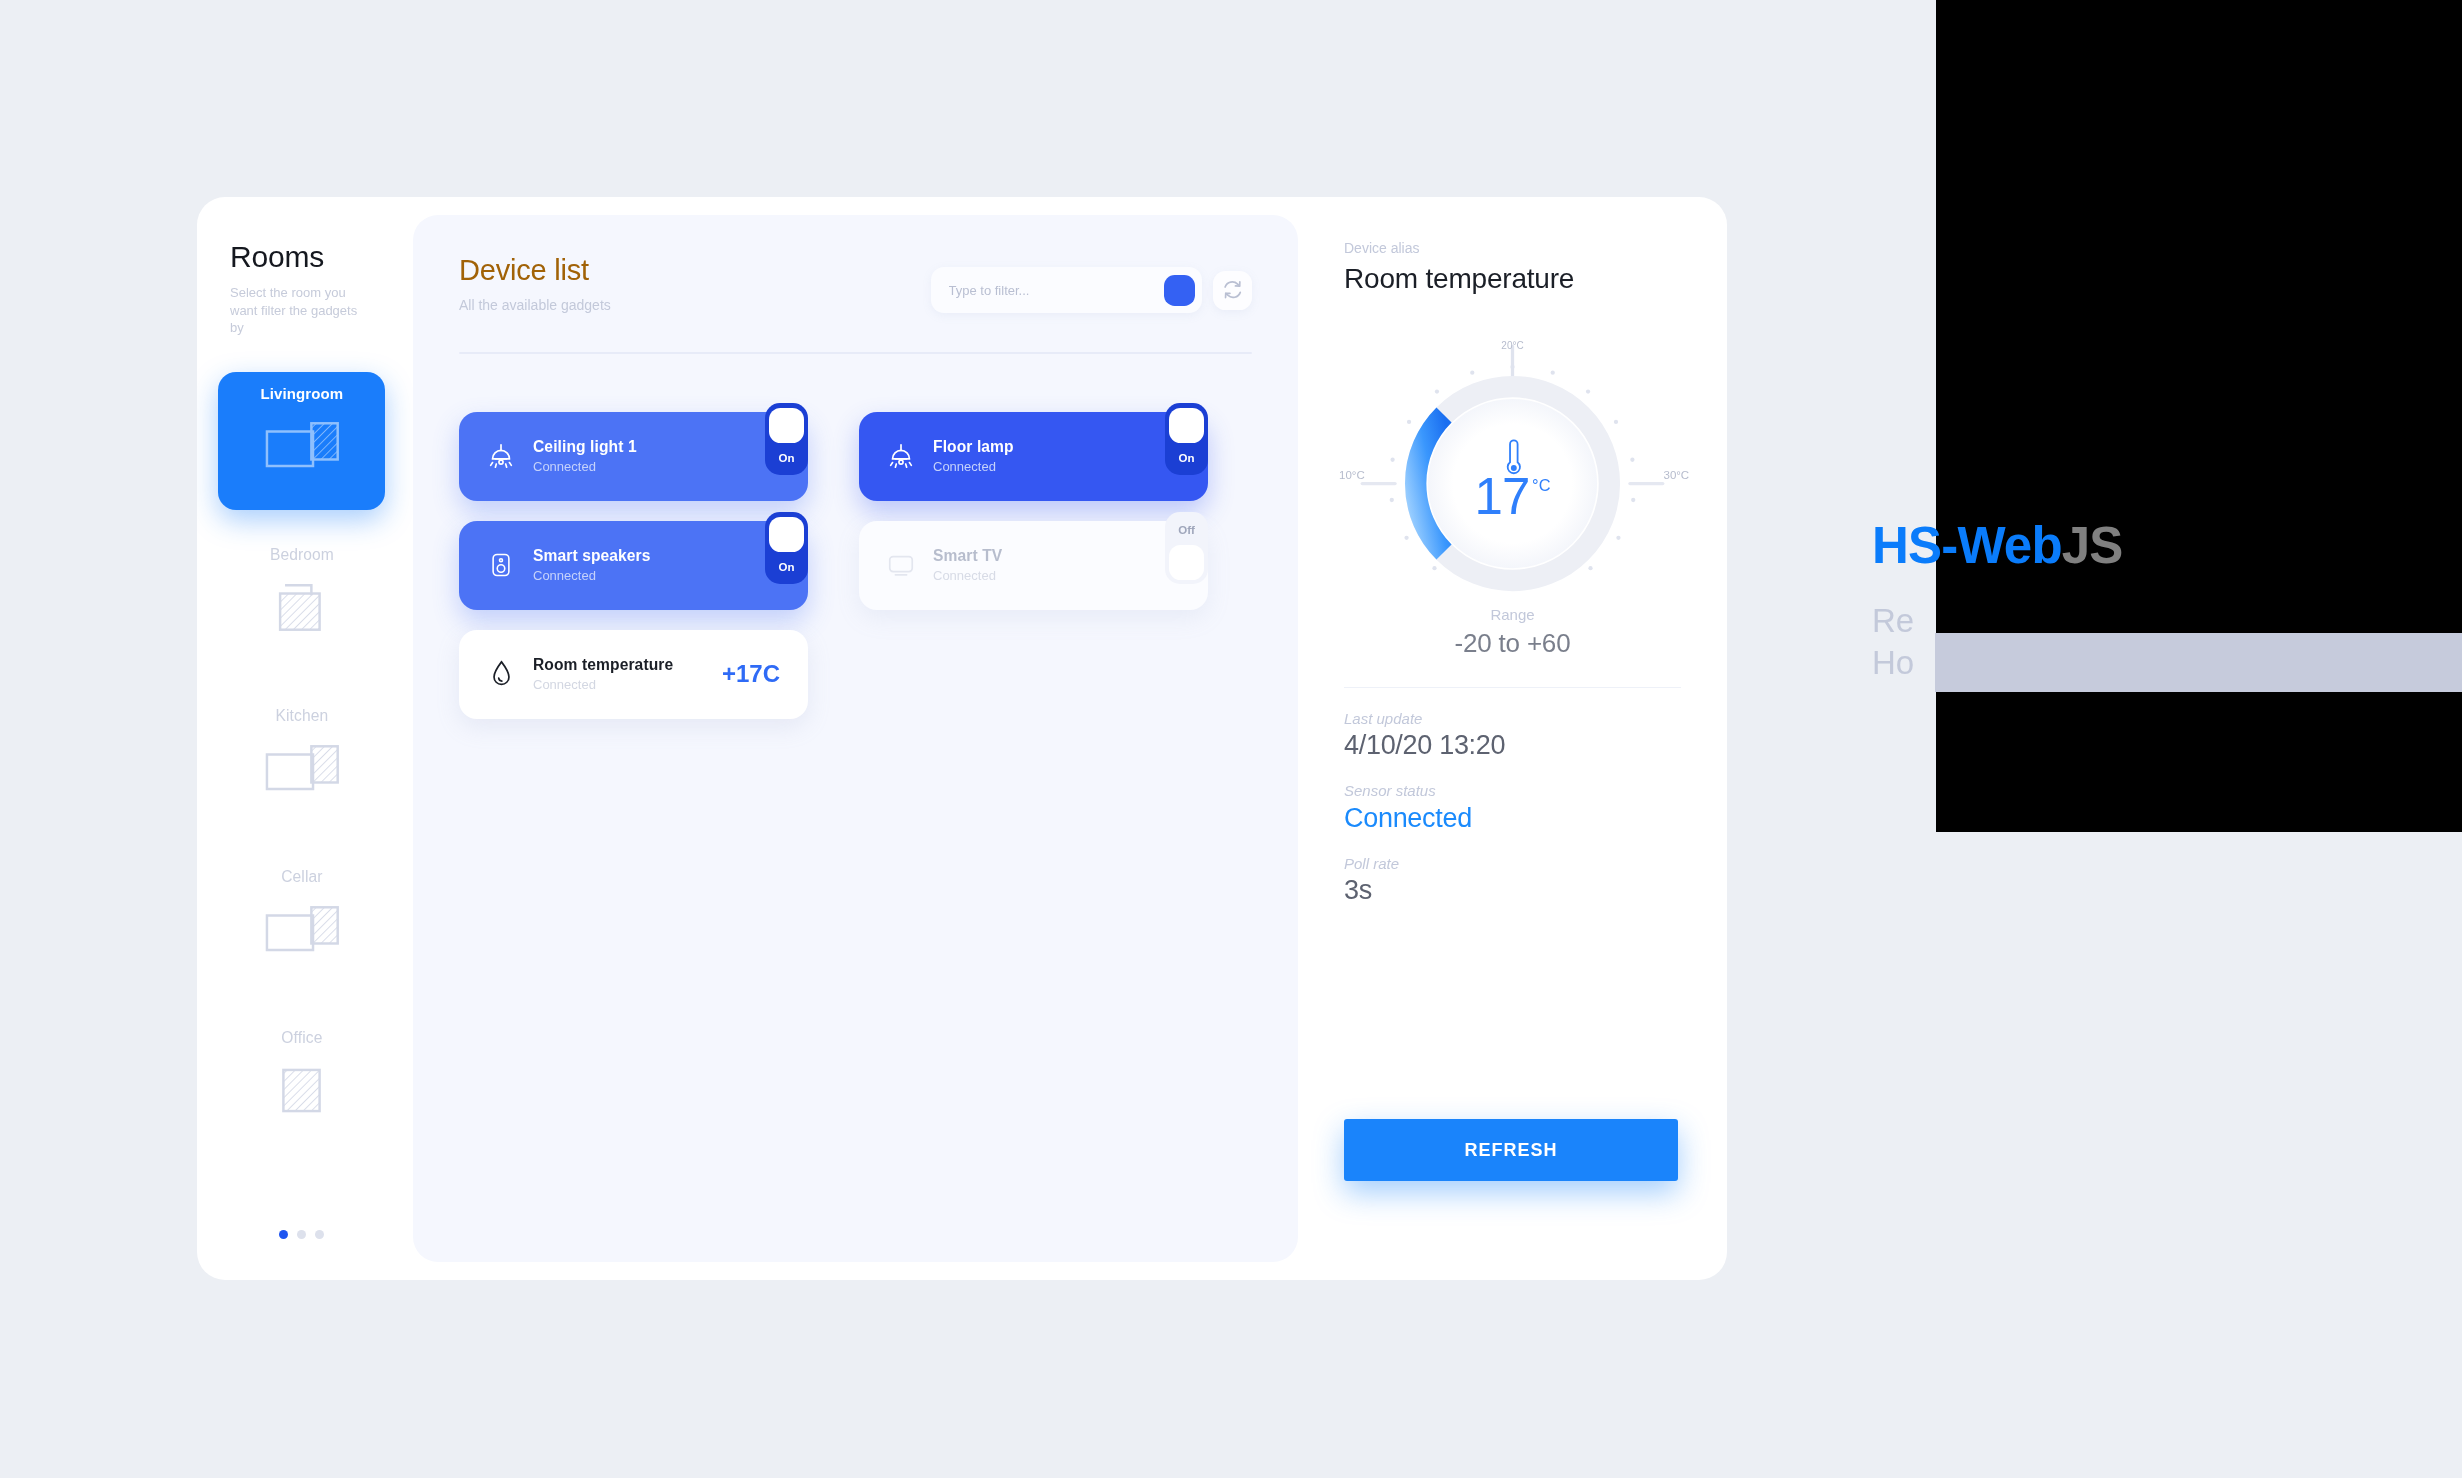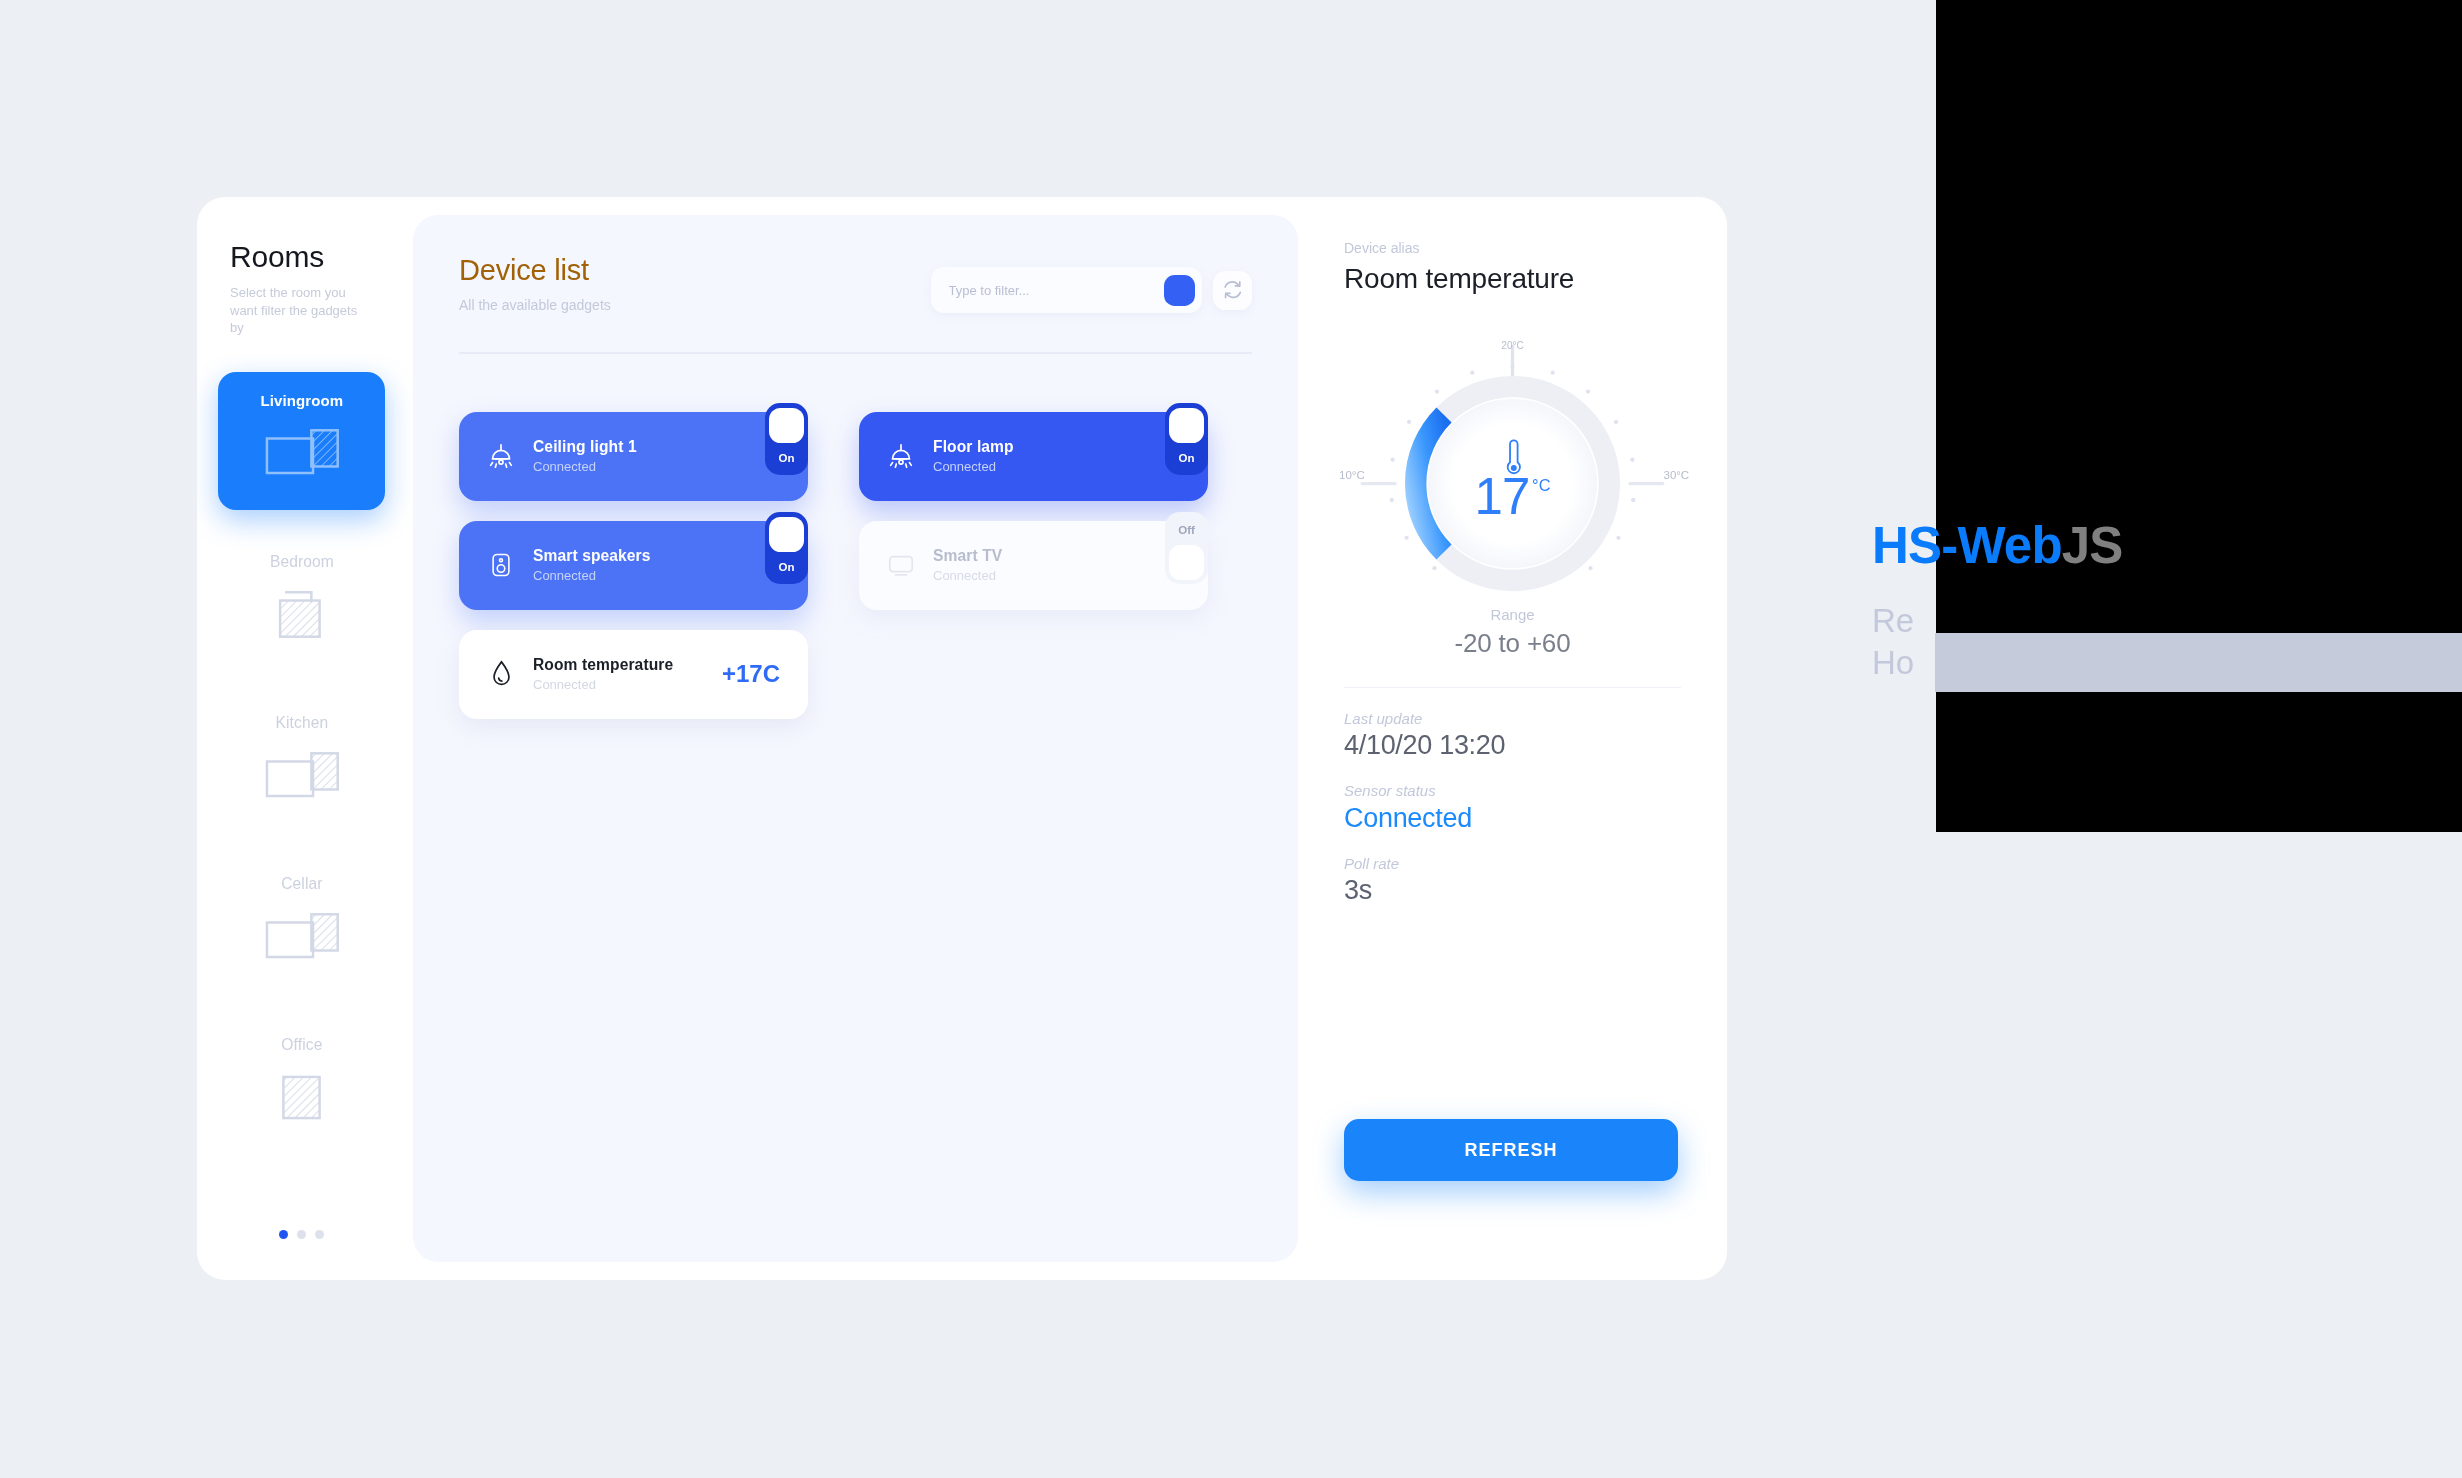--- a/index.html
+++ b/index.html
@@ -43,21 +43,21 @@
     width: 177px;
   }
   .rooms-list { margin-top: 35px; }
   .room {
     width: 167px;
     height: 138px;
     margin: 0 0 23px 21.4px;
     border-radius: 18px;
     display: flex; flex-direction: column;
     align-items: center;
-    padding-top: 20px;
+    padding-top: 13px;
     position: relative;
   }
   .room.active {
     background: #1a7dfb;
     box-shadow: 0 10px 28px rgba(26,125,251,0.38);
   }
   .room-label {
     font-size: 15px; font-weight: 700; letter-spacing: 0.1px;
   }
   .room.active .room-label { color: #ffffff; }
@@ -192,21 +192,21 @@
 
   .info-row { margin-top: 21.4px; }
   .info-lbl { font-size: 15px; color: #c2c8da; font-style: italic; }
   .info-val { font-size: 27px; color: #5d6270; margin-top: 3.3px; letter-spacing: -0.3px; }
   .info-val.blue { color: #1a8afc; }
 
   .refresh-btn {
     position: absolute;
     left: 46px; bottom: 99px;
     width: 334px; height: 62px;
-    border: 0; border-radius: 15px;
+    border: 0; border-radius: 3px;
     background: #1a84fb;
     color: #ffffff;
     font-family: "Liberation Sans", sans-serif;
     font-size: 18px; font-weight: 700; letter-spacing: 1px;
     box-shadow: 0 11.5px 30px rgba(26,132,251,0.40);
     cursor: pointer;
   }
 
   
   .overlay-black {

